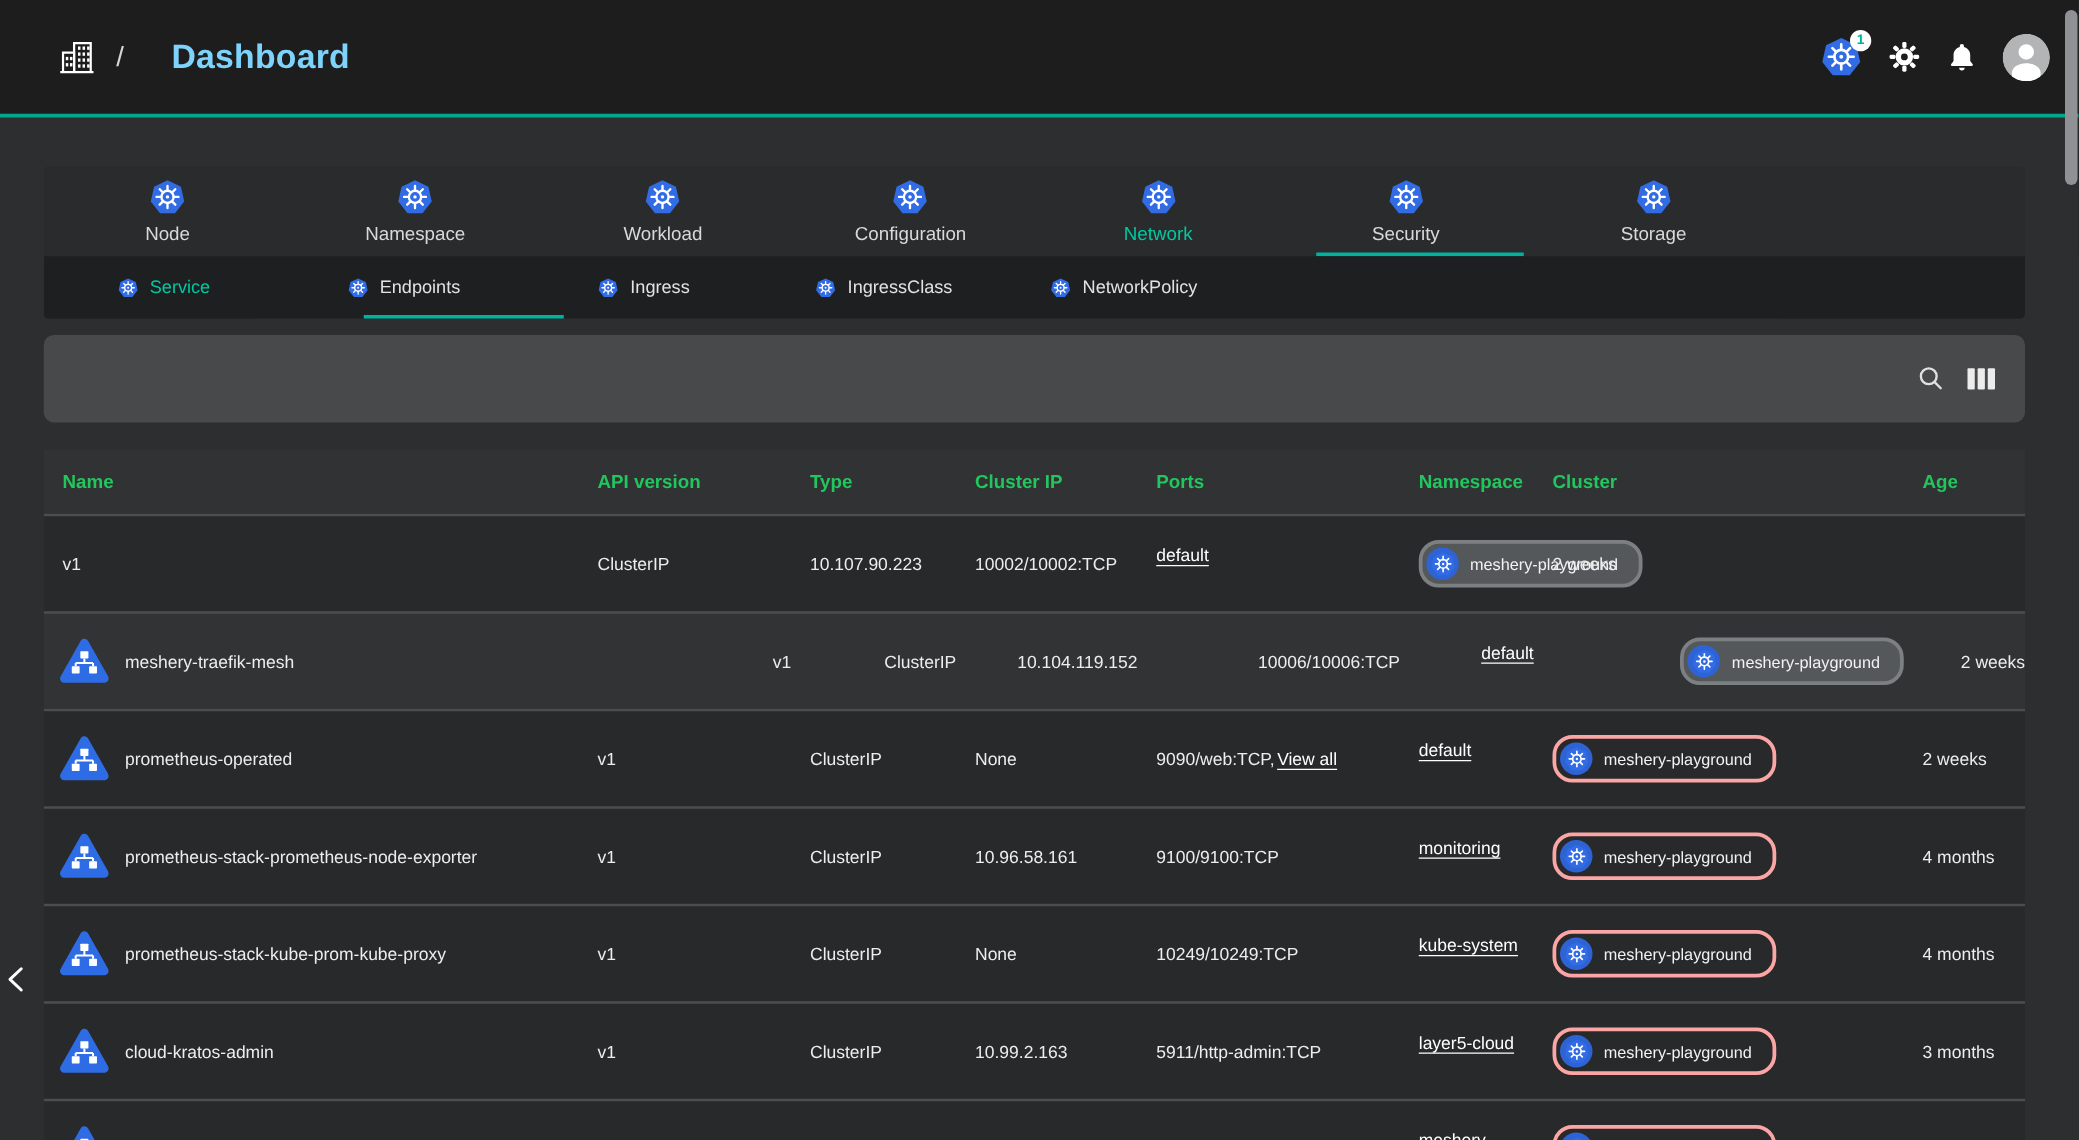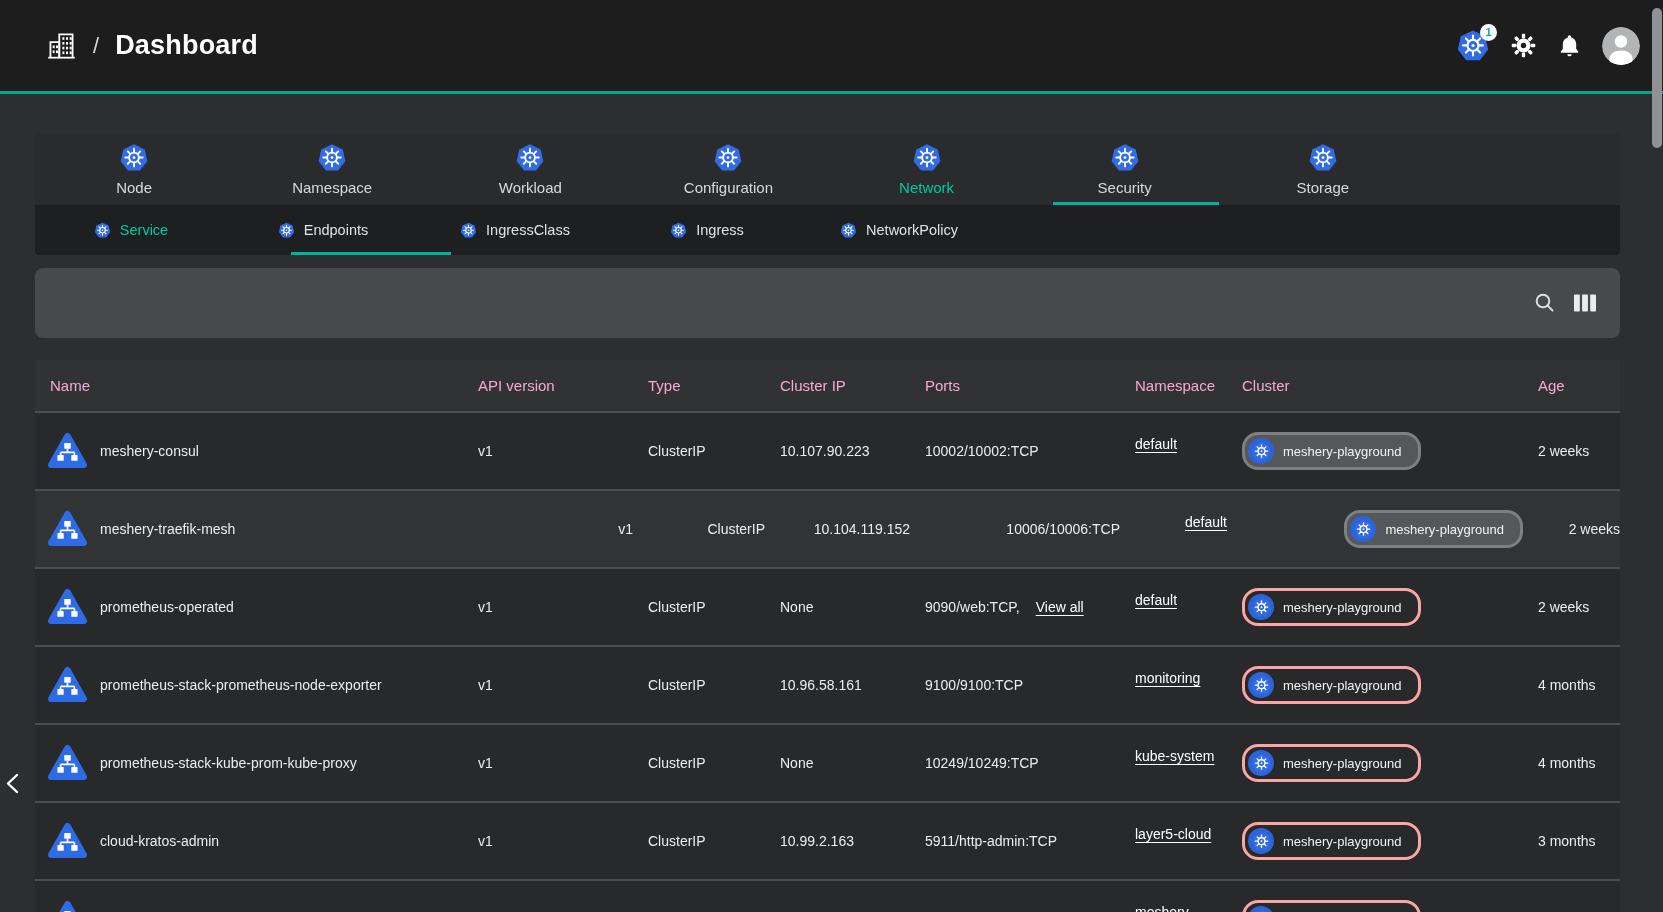--- a/index.html
+++ b/index.html
@@ -5,21 +5,21 @@
   html,body{margin:0;padding:0;background:#202122;}
   #app{position:relative;width:1663px;height:912px;background:#2d2e2f;overflow:hidden;
        font-family:"Liberation Sans",sans-serif;color:#ececec;}
 
   
   .topbar{position:absolute;left:0;top:0;width:100%;height:91px;background:#1d1d1e;
           display:flex;align-items:center;}
   .crumb-left{display:flex;align-items:center;gap:16px;padding-left:46px;}
   .org-ic svg{width:31px;height:33px;display:block;}
   .crumb-sep{font-size:22px;color:#d8d8d8;}
-  .page-title{font-size:27px;font-weight:700;color:#ffffff;letter-spacing:.2px;}
+  .page-title{font-size:27px;font-weight:700;color:#7dd3fc;letter-spacing:.2px;margin-left:22px;}
   .topbar-right{margin-left:auto;display:flex;align-items:center;gap:20px;padding-right:23px;}
   .ctx-wrap{position:relative;width:34px;height:34px;cursor:pointer;}
   .ctx-wrap svg{width:34px;height:34px;display:block;}
   .badge{position:absolute;top:-5px;right:-7px;width:17px;height:17px;border-radius:50%;
          background:#fff;color:#00B39F;font-size:11px;font-weight:700;
          display:flex;align-items:center;justify-content:center;}
   .icon-btn{cursor:pointer;display:flex;align-items:center;}
   .icon-btn svg{display:block;}
   .avatar{width:38px;height:38px;border-radius:50%;overflow:hidden;cursor:pointer;}
   .divider{position:absolute;left:0;top:91px;width:100%;height:3px;background:#00A890;}
@@ -46,31 +46,31 @@
   
   .toolbar{position:absolute;left:35px;top:268px;width:1585px;height:70px;background:#48494b;
            border-radius:8px;display:flex;align-items:center;justify-content:flex-end;
            gap:16px;padding-right:23px;box-sizing:border-box;}
   .toolbar .icon-btn svg{width:24px;height:24px;}
 
   
   .table{position:absolute;left:35px;top:360px;width:1585px;height:552px;overflow:hidden;}
   .thead,.trow{display:grid;grid-template-columns:428px 170px 132px 145px 210px 107px 296px 97px;
                align-items:center;}
-  .thead{height:51px;background:#313233;font-size:15px;font-weight:400;color:#f9a8d4;}
+  .thead{height:51px;background:#313233;font-size:15px;font-weight:700;color:#22c55e;}
   .thead>div{padding-left:15px;}
   .trow{height:78px;background:#28292a;border-top:2px solid #4c4d4f;font-size:14px;color:#ededed;
         cursor:pointer;box-sizing:border-box;}
   .tbody .trow:nth-child(2){background:#323334;text-align:right;}
   .cell{padding-left:15px;}
   .cell-name{display:flex;align-items:center;gap:13px;padding-left:13px;}
   .svc-ic svg{width:39px;height:38px;display:block;flex:none;}
   .link{color:#fff;text-decoration:underline;text-underline-offset:3px;cursor:pointer;}
   .ns{display:inline-block;transform:translateY(-7px);}
-  .view-all{margin-left:16px;}
+  .view-all{margin-left:2px;}
   .chip{display:inline-flex;align-items:center;gap:9px;height:32px;border:3px solid #fca5a5;
         border-radius:16px;padding:0 16px 0 3px;background:transparent;cursor:pointer;max-width:280px;}
   .tbody .trow:nth-child(-n+2) .chip{background:#55585a;border-color:#7d8083;}
   .chip-ic{width:26px;height:26px;border-radius:50%;background:#2d63d4;display:flex;
            align-items:center;justify-content:center;flex:none;}
   .chip-ic svg{width:21px;height:21px;display:block;}
   .chip-label{font-size:13px;color:#f2f2f2;white-space:nowrap;}
 
   
   .drawer-toggle{position:absolute;left:1px;top:770px;width:26px;height:28px;cursor:pointer;}
@@ -300,35 +300,35 @@
       <span class="sicon">
   <svg viewBox="0 0 24 24" xmlns="http://www.w3.org/2000/svg">
     <polygon points="12,1 20.6,5.1 22.7,14.5 16.8,22 7.2,22 1.3,14.5 3.4,5.1" fill="#326CE5"></polygon>
     <g stroke="#fff" stroke-width="1.5" fill="none" stroke-linecap="round">
       <circle cx="12" cy="11.6" r="3.9"></circle>
       <path d="M12 4.6v3 M12 15.7v3 M5 11.6h3 M16 11.6h3 M7 6.7l2.1 2.1 M14.9 14.5l2.1 2.1 M17 6.7l-2.1 2.1 M9.1 14.5 7 16.6"></path>
     </g>
     <circle cx="12" cy="11.6" r="1.1" fill="#fff"></circle>
   </svg>
 </span>
-      <span class="subtab-label">IngressClass</span>
+      <span class="subtab-label">Ingress</span>
     </div>
 
     <div class="subtab">
       <span class="sicon">
   <svg viewBox="0 0 24 24" xmlns="http://www.w3.org/2000/svg">
     <polygon points="12,1 20.6,5.1 22.7,14.5 16.8,22 7.2,22 1.3,14.5 3.4,5.1" fill="#326CE5"></polygon>
     <g stroke="#fff" stroke-width="1.5" fill="none" stroke-linecap="round">
       <circle cx="12" cy="11.6" r="3.9"></circle>
       <path d="M12 4.6v3 M12 15.7v3 M5 11.6h3 M16 11.6h3 M7 6.7l2.1 2.1 M14.9 14.5l2.1 2.1 M17 6.7l-2.1 2.1 M9.1 14.5 7 16.6"></path>
     </g>
     <circle cx="12" cy="11.6" r="1.1" fill="#fff"></circle>
   </svg>
 </span>
-      <span class="subtab-label">Ingress</span>
+      <span class="subtab-label">IngressClass</span>
     </div>
 
     <div class="subtab">
       <span class="sicon">
   <svg viewBox="0 0 24 24" xmlns="http://www.w3.org/2000/svg">
     <polygon points="12,1 20.6,5.1 22.7,14.5 16.8,22 7.2,22 1.3,14.5 3.4,5.1" fill="#326CE5"></polygon>
     <g stroke="#fff" stroke-width="1.5" fill="none" stroke-linecap="round">
       <circle cx="12" cy="11.6" r="3.9"></circle>
       <path d="M12 4.6v3 M12 15.7v3 M5 11.6h3 M16 11.6h3 M7 6.7l2.1 2.1 M14.9 14.5l2.1 2.1 M17 6.7l-2.1 2.1 M9.1 14.5 7 16.6"></path>
     </g>
@@ -364,36 +364,20 @@
       <div>API version</div>
       <div>Type</div>
       <div>Cluster IP</div>
       <div>Ports</div>
       <div>Namespace</div>
       <div>Cluster</div>
       <div>Age</div>
     </div>
     <div class="tbody">
     <div class="trow">
-      <div class="cell-name">
-        <span class="svc-ic">
-  <svg viewBox="0 0 40 40" xmlns="http://www.w3.org/2000/svg">
-    <path d="M20 4.5 L37 34.5 L3 34.5 Z" fill="#2e6ce6" stroke="#2e6ce6" stroke-width="7" stroke-linejoin="round"></path>
-    <g stroke="#fff" stroke-width="1.7" fill="none">
-      <path d="M20 17.7v3.8 M12.7 21.5h14.6 M12.7 21.5v2.8 M27.3 21.5v2.8"></path>
-    </g>
-    <g fill="#fff">
-      <rect x="16.6" y="11.5" width="6.8" height="6.2" rx="0.6"></rect>
-      <rect x="9.4" y="24.3" width="6.6" height="6" rx="0.6"></rect>
-      <rect x="24" y="24.3" width="6.6" height="6" rx="0.6"></rect>
-    </g>
-  </svg>
-</span>
-        <span>meshery-consul</span>
-      </div>
       <div class="cell">v1</div>
       <div class="cell">ClusterIP</div>
       <div class="cell">10.107.90.223</div>
       <div class="cell">
         <span>10002/10002:TCP</span>
       </div>
       <div class="cell">
         <span class="link ns">default</span>
       </div>
       <div class="cell">

